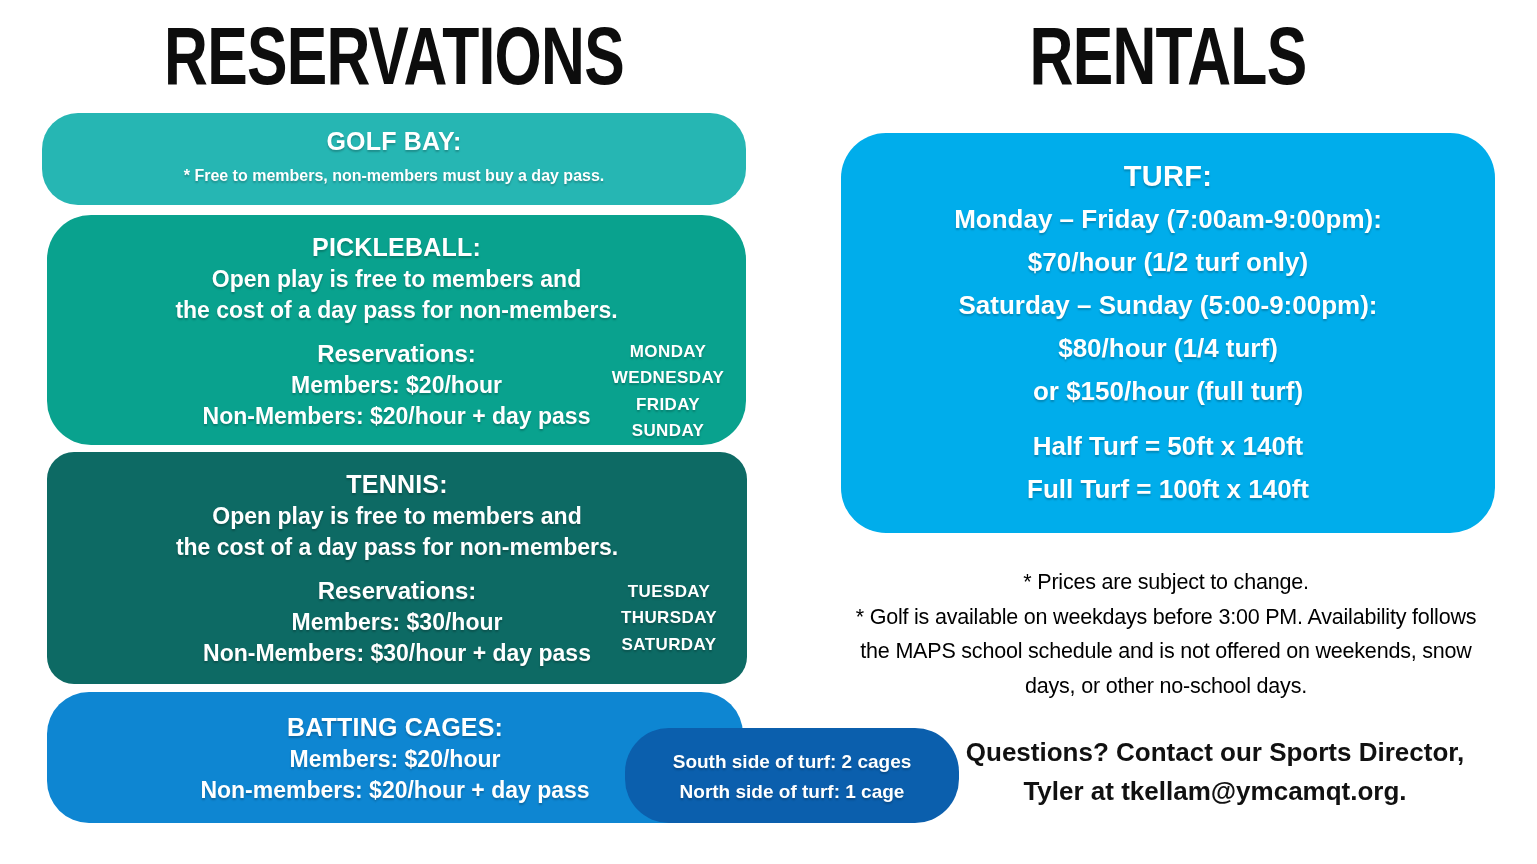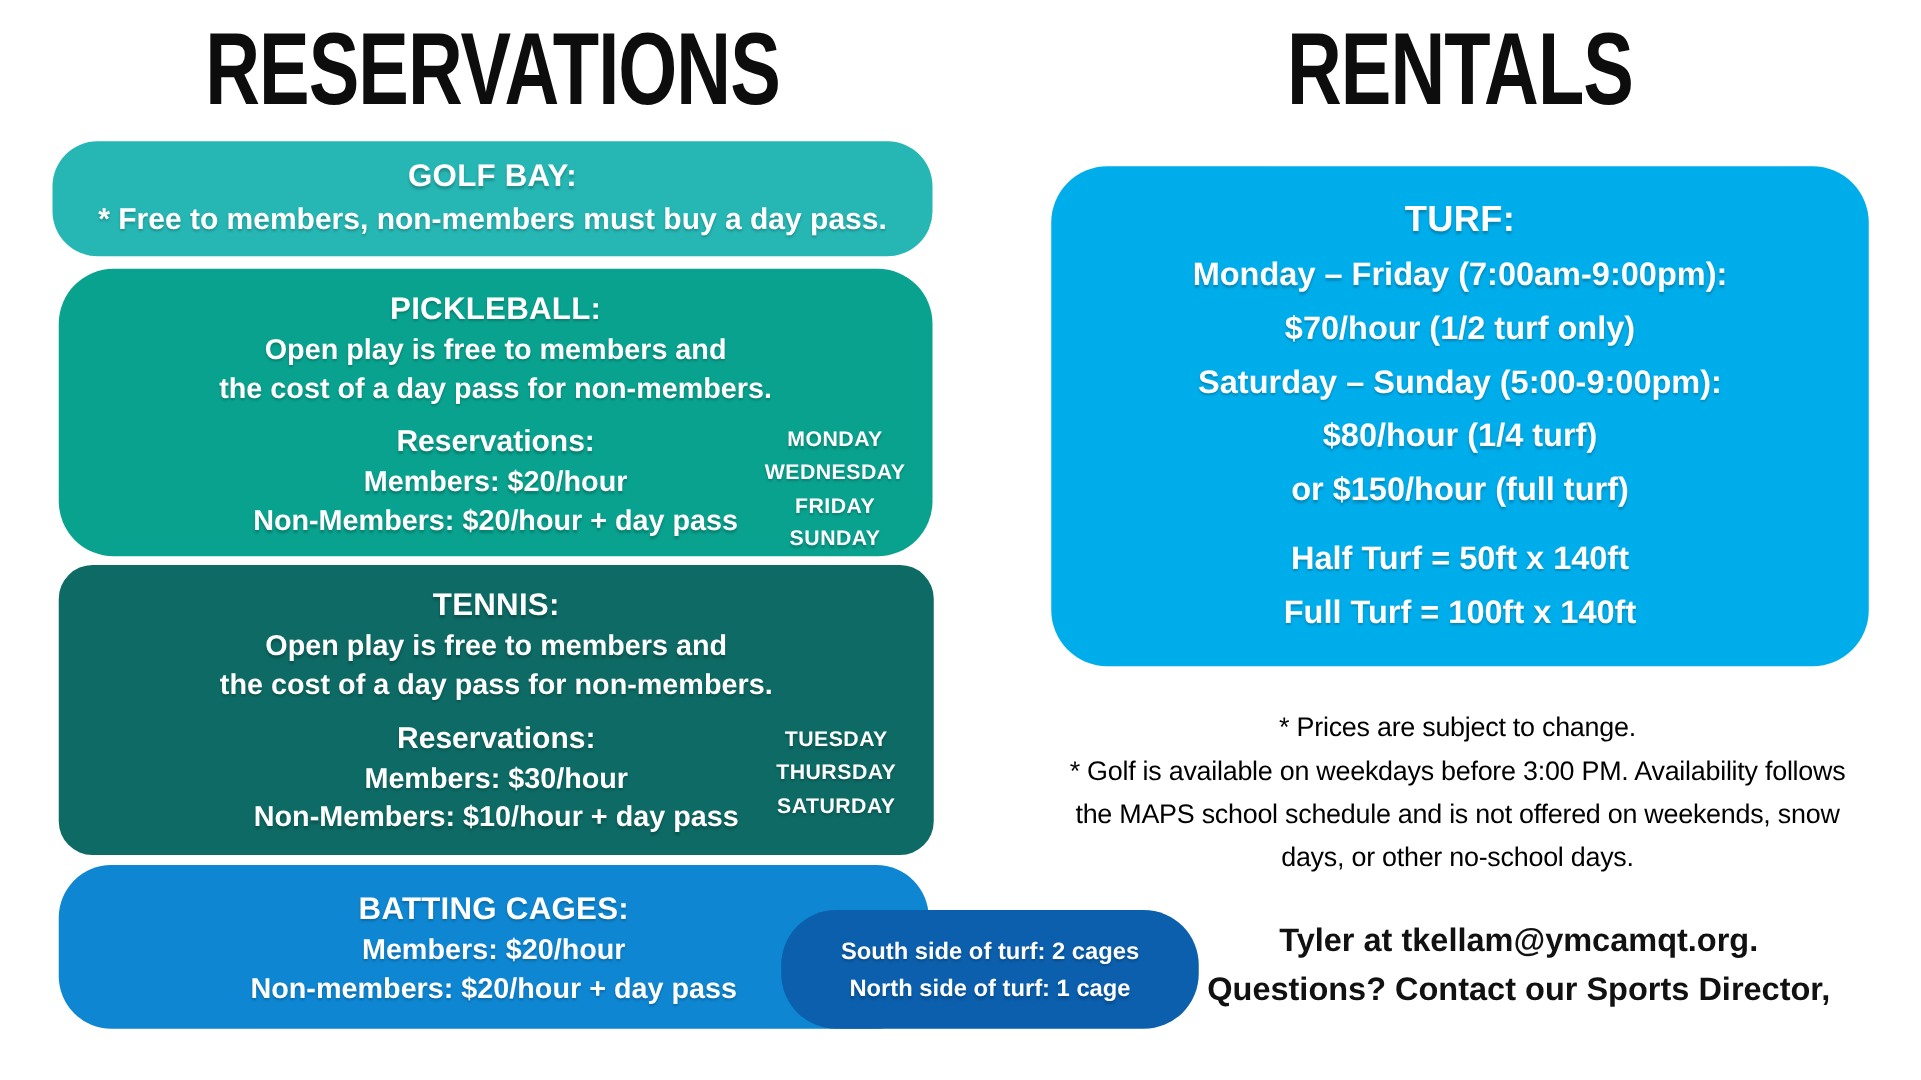--- a/index.html
+++ b/index.html
@@ -20,21 +20,21 @@
   .card{
     position:absolute;color:#ffffff;text-align:center;box-sizing:border-box;
     text-shadow:0 2px 2px rgba(0,0,0,0.22);
   }
   .card-title{font-weight:bold;font-size:25px;line-height:30px;letter-spacing:.2px;}
   .body-line{font-weight:bold;font-size:23px;line-height:31px;}
   .res-label{font-weight:bold;font-size:24px;line-height:32px;margin-top:12px;}
 
   .card-golf{left:42px;top:113px;width:704px;height:92px;border-radius:36px;
     background:var(--c-golf);padding-top:13px;}
-  .golf-note{font-weight:bold;font-size:24px;line-height:32px;margin-top:4px;}
+  .golf-note{font-weight:bold;font-size:16px;line-height:32px;margin-top:4px;}
 
   .card-pickleball{left:47px;top:215px;width:699px;height:230px;border-radius:44px;
     background:var(--c-pickleball);padding-top:17px;}
   .card-tennis{left:47px;top:452px;width:700px;height:232px;border-radius:27px;
     background:var(--c-tennis);padding-top:17px;}
   .card-body-start{margin-top:2px;}
 
   .days{
     position:absolute;right:8px;width:140px;text-align:center;
     font-weight:bold;font-size:17px;line-height:26.3px;letter-spacing:.4px;
@@ -93,21 +93,21 @@
       <div>SUNDAY</div>
     </div>
   </section>
 
   <section class="card card-tennis">
     <div class="card-title">TENNIS:</div>
     <div class="body-line card-body-start">Open play is free to members and</div>
     <div class="body-line">the cost of a day pass for non-members.</div>
     <div class="res-label">Reservations:</div>
     <div class="body-line">Members: $30/hour</div>
-    <div class="body-line">Non-Members: $10/hour + day pass</div>
+    <div class="body-line">Non-Members: $30/hour + day pass</div>
     <div class="days days-tennis">
       <div>TUESDAY</div>
       <div>THURSDAY</div>
       <div>SATURDAY</div>
     </div>
   </section>
 
   <section class="card card-batting">
     <div class="card-title">BATTING CAGES:</div>
     <div class="body-line card-body-start">Members: $20/hour</div>
@@ -135,17 +135,17 @@
   </section>
 
   <div class="notes">
     <div>* Prices are subject to change.</div>
     <div>* Golf is available on weekdays before 3:00 PM. Availability follows</div>
     <div>the MAPS school schedule and is not offered on weekends, snow</div>
     <div>days, or other no-school days.</div>
   </div>
 
   <div class="contact">
+    <div>Questions? Contact our Sports Director,</div>
     <div>Tyler at tkellam@ymcamqt.org.</div>
-    <div>Questions? Contact our Sports Director,</div>
   </div>
 
 </div>
 
 </body></html>

